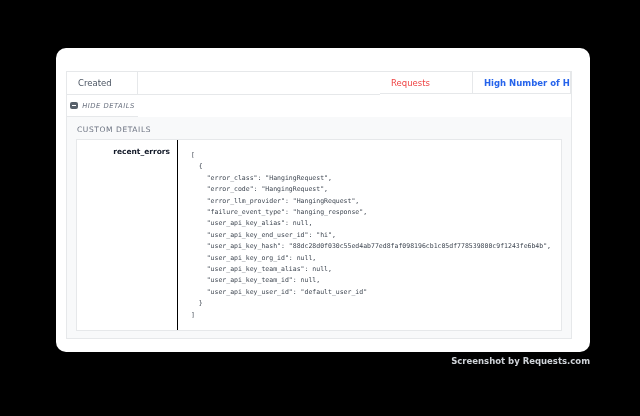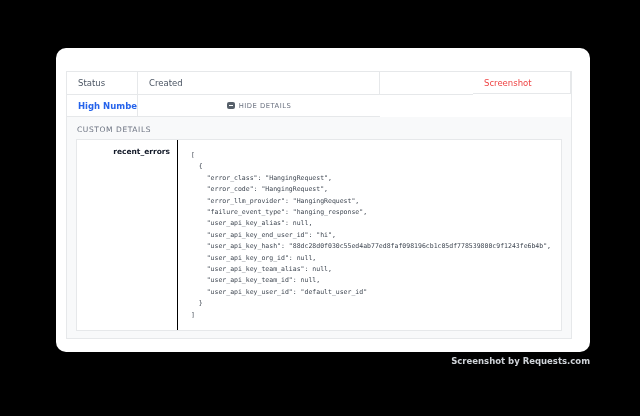--- a/index.html
+++ b/index.html
@@ -35,21 +35,21 @@
   .cell.last-col { border-right:none; }
   .hdr { height:23px; color:#4b5563; }
   .row-cell { height:22px; }
   .status-text { color:#ef4444; font-weight:500; }
   .summary-link { color:#2563eb; font-weight:600; cursor:pointer; }
   .action-cell { justify-content:center; padding:0 4px; cursor:pointer; }
   .hide-details-btn {
     display:flex; align-items:center; gap:4px;
     background:none; border:none; cursor:pointer;
     font-family:inherit;
-    font-size:6.8px; letter-spacing:.5px; color:#6b7280; font-weight:500;
+    font-size:6.8px; letter-spacing:.5px; color:#6b7280; font-weight:500;font-style:italic;
   }
   .minus-square-icon {
     width:8px; height:7px; border-radius:2px;
     background:#57606a; flex:none;
     display:flex; align-items:center; justify-content:center;
   }
   .minus-square-icon i {
     display:block; width:4px; height:1.2px; background:#fff;
   }
   .details-row {
@@ -90,31 +90,28 @@
     font-size:8.5px; font-weight:600; color:#cfd3d8;
   }
 </style>
 </head>
 <body>
 
 <div class="card">
   <div class="tbl">
 
     <div class="cell hdr">
-      <span>Status</span>
-    </div>
-    <div class="cell hdr">
       <span>Created</span>
     </div>
     <div class="cell hdr last-col">
       <span></span>
     </div>
 
     <div class="cell row-cell">
-      <span class="status-text">Screenshot</span>
+      <span class="status-text">Requests</span>
     </div>
     <div class="cell row-cell">
       <span class="summary-link">High Number of Hanging LLM Requests: 1 in the last 10 seconds.</span>
     </div>
     <div class="cell row-cell last-col action-cell">
       <button class="hide-details-btn">
         <span class="minus-square-icon">
             <i></i>
           </span>
         <span>HIDE DETAILS</span>

